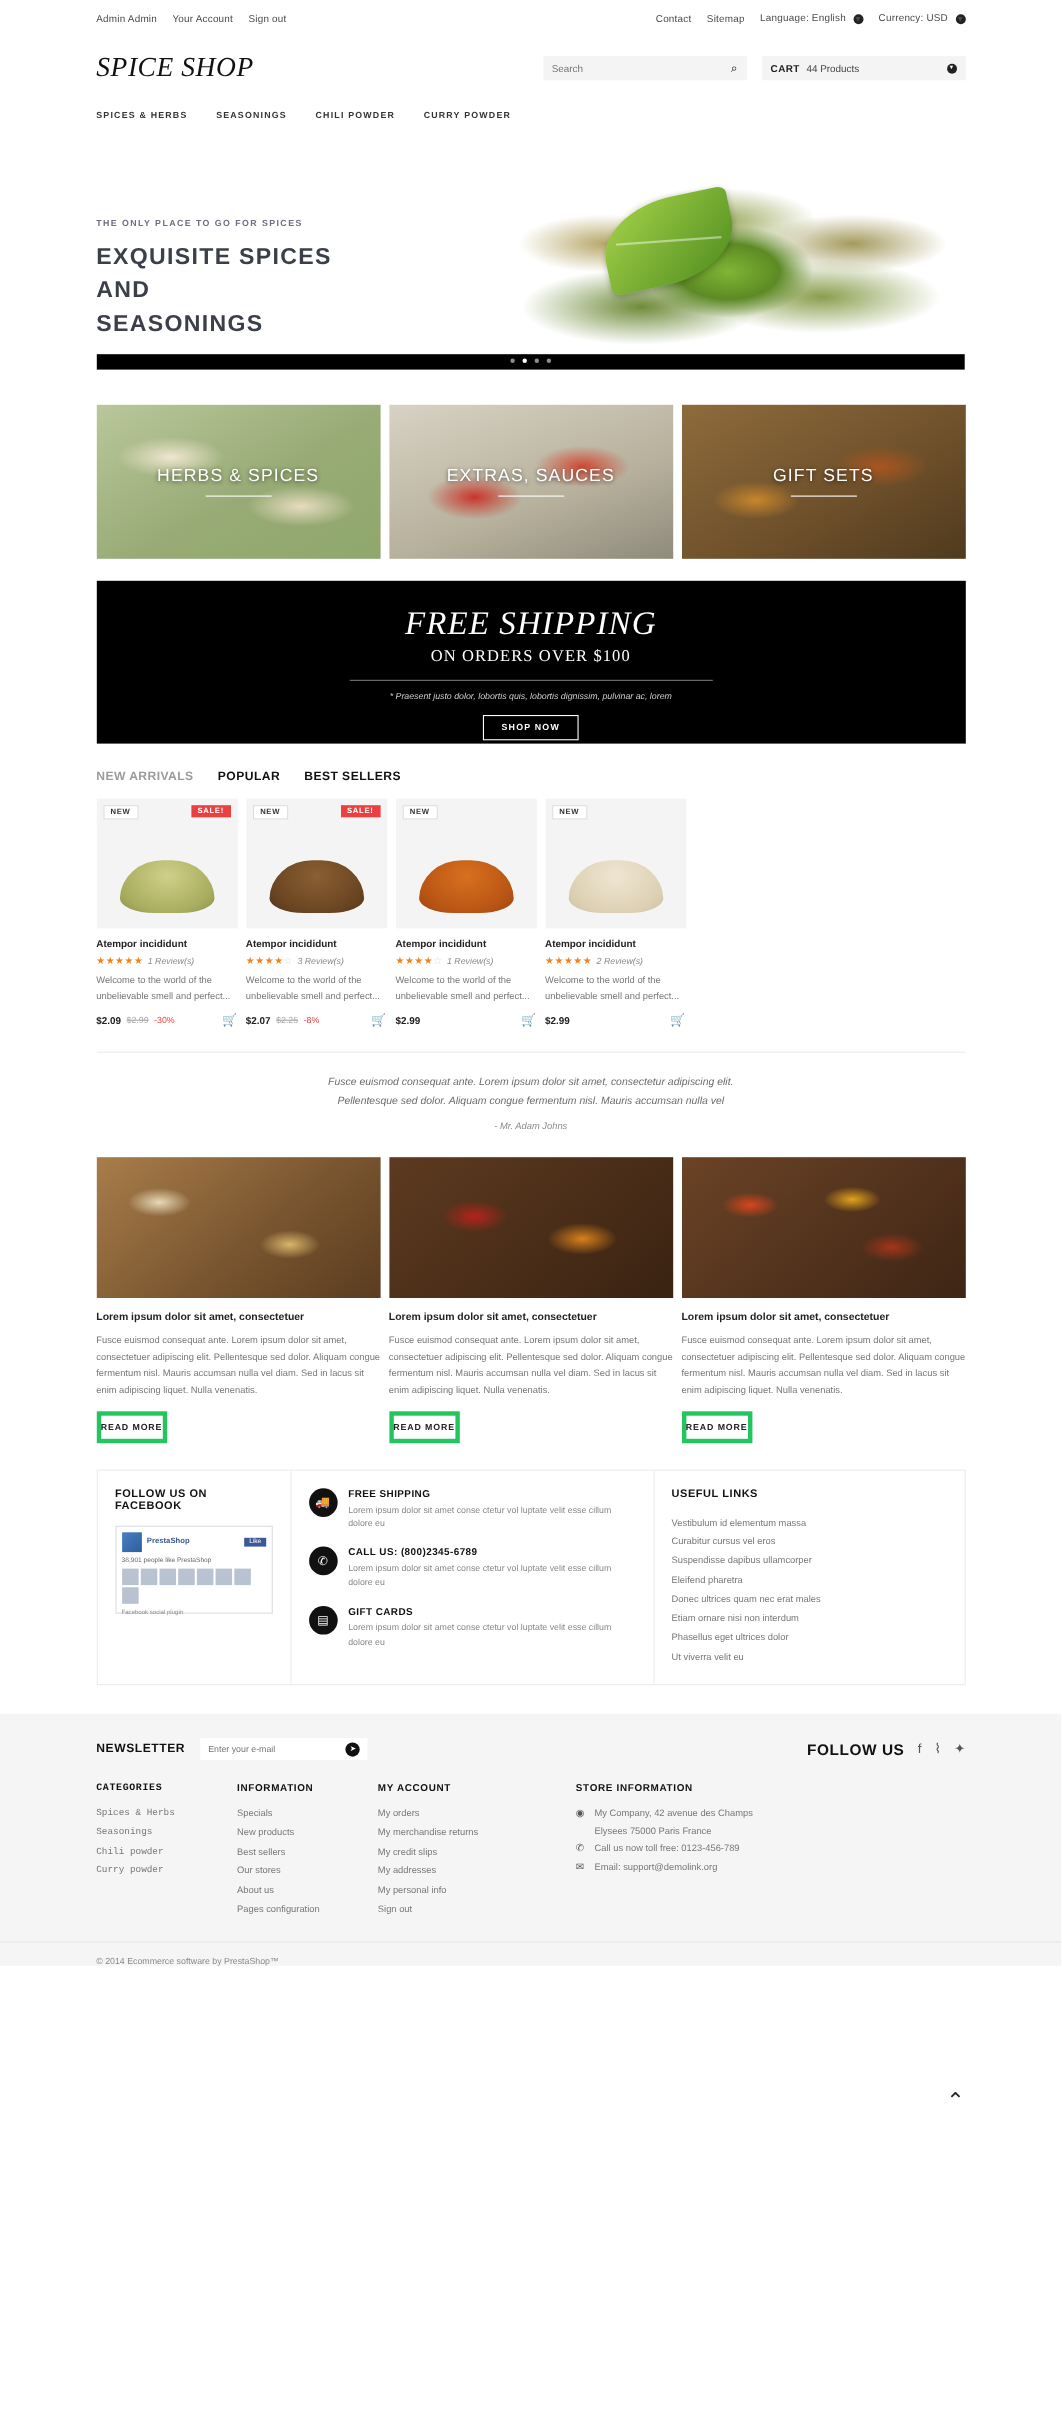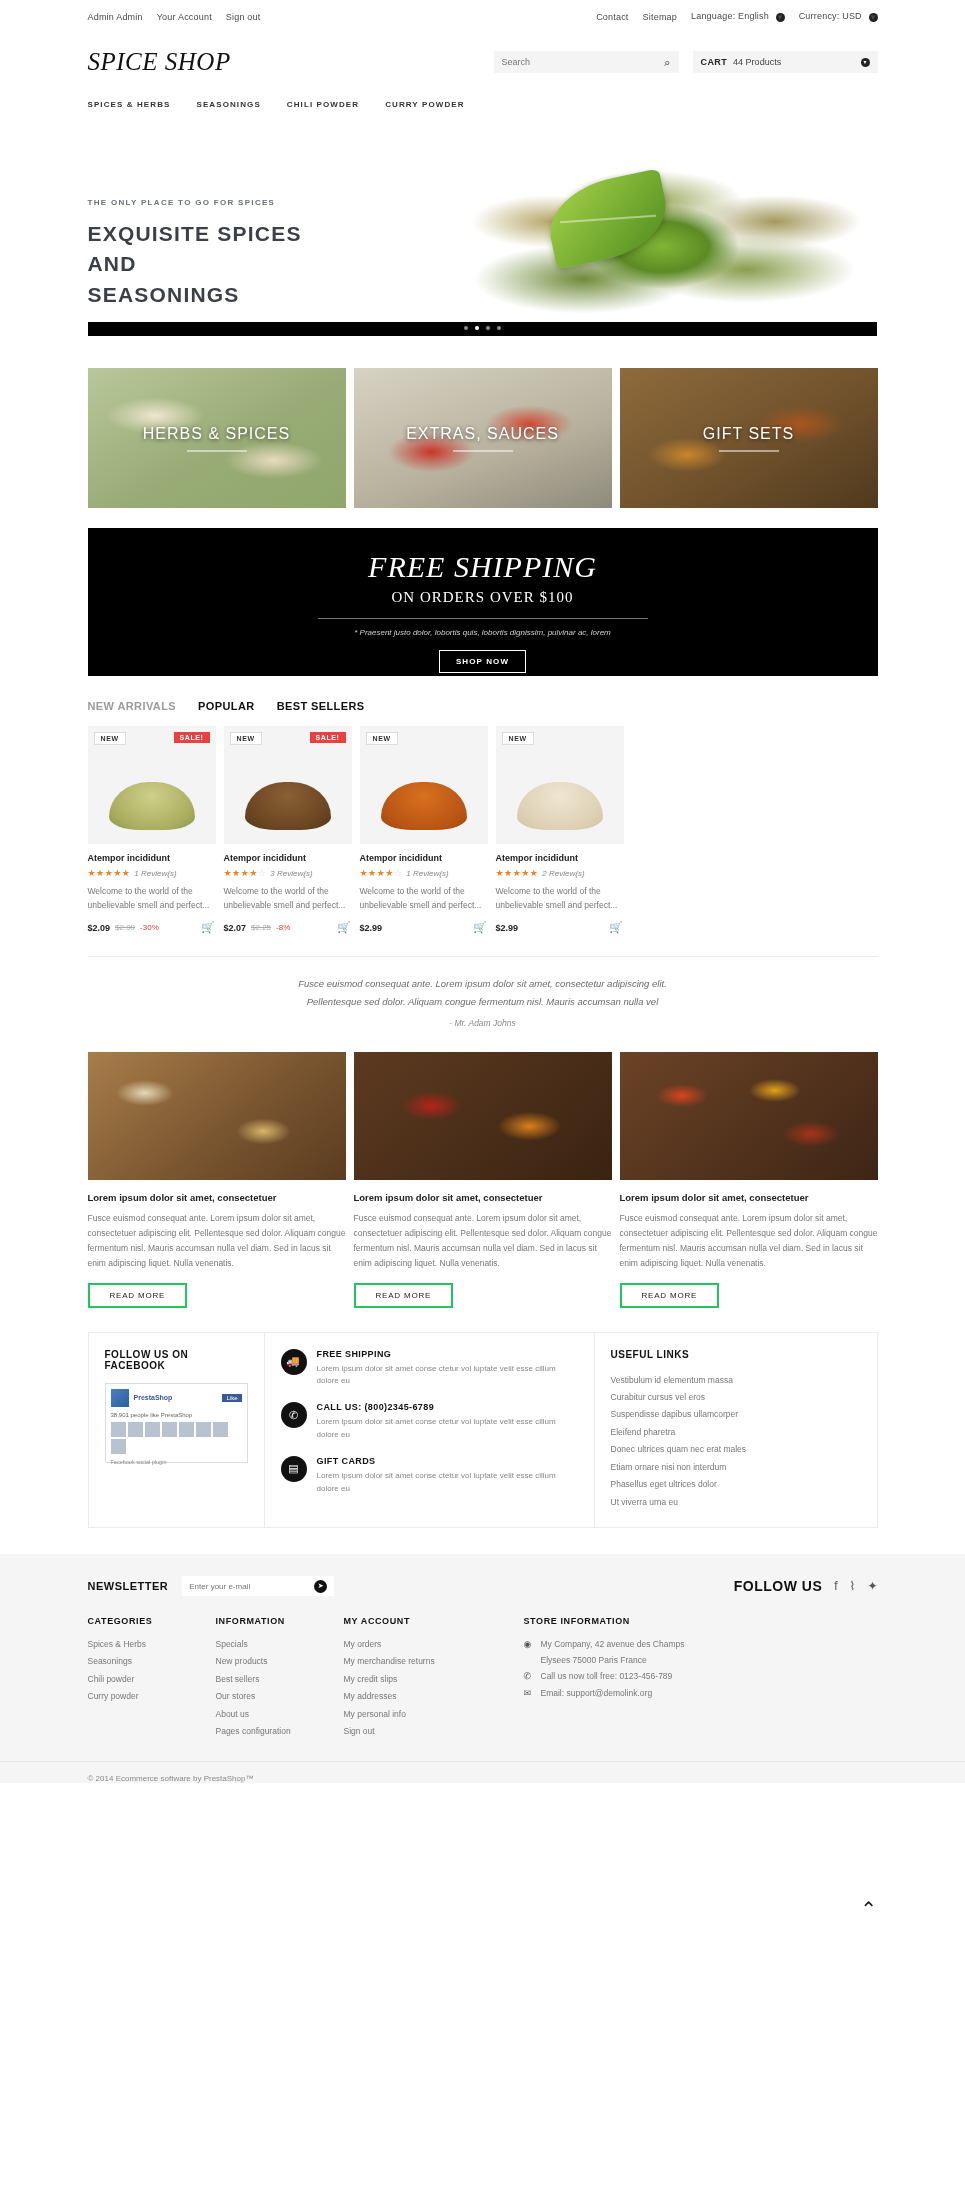--- a/index.html
+++ b/index.html
@@ -140,22 +140,22 @@
         radial-gradient(ellipse 42px 20px at 30% 42%, #b4231c 0%, rgba(180,35,28,0) 72%),
         radial-gradient(ellipse 44px 20px at 68% 58%, #d9811a 0%, rgba(217,129,26,0) 72%),
         linear-gradient(140deg,#5d3a20,#3a2312); }
   .b3 { background:
         radial-gradient(ellipse 36px 16px at 24% 34%, #d8451d 0%, rgba(216,69,29,0) 72%),
         radial-gradient(ellipse 36px 16px at 60% 30%, #e2a31c 0%, rgba(226,163,28,0) 72%),
         radial-gradient(ellipse 40px 18px at 74% 64%, #a5341a 0%, rgba(165,52,26,0) 72%),
         linear-gradient(140deg,#6b4326,#3e2515); }
   .post h3 { font-size:9.5px; font-weight:bold; color:#222; margin-top:12px; }
   .post p { font-size:8.5px; color:#777; line-height:1.75; margin-top:8px; }
-  .rd { display:inline-block; margin-top:12px; border:2px solid #22c55e; padding:6px 20px; font-size:8px;
-        font-weight:normal; letter-spacing:.8px; color:#222; }
+  .rd { display:inline-block; margin-top:12px; border:4px solid #22c55e; padding:6px 0; font-size:8px;
+        font-weight:bold; letter-spacing:.8px; color:#222; }
 
   
   .info { margin-top:24px; }
   .info .wrap { display:flex; border:1px solid #ececec; }
   .ib { padding:16px 16px; }
   .ib.a { width:176px; border-right:1px solid #ececec; }
   .ib.b { width:330px; border-right:1px solid #ececec; }
   .ib.c { width:282px; }
   .ib h4 { font-size:10px; font-weight:bold; color:#111; letter-spacing:.5px; margin-bottom:12px; }
   .fbbox { border:1px solid #dcdcdc; background:#fff; height:80px; padding:5px; }
@@ -183,21 +183,21 @@
   .nl .lbl { font-size:11px; font-weight:bold; color:#111; letter-spacing:.5px; }
   .nl .field { width:152px; height:20px; background:#fff; display:flex; align-items:center; padding:0 7px; }
   .nl .field input { border:0; outline:none; background:transparent; font-size:8px; color:#9a9a9a; flex:1; font-family:"Liberation Sans",sans-serif;}
   .nl .go { width:13px; height:13px; border-radius:50%; background:#111; color:#fff; font-size:7px;
             display:flex; align-items:center; justify-content:center; }
   .nl .fu { margin-left:auto; display:flex; align-items:center; gap:12px; }
   .nl .fu .lbl2 { font-size:14px; font-weight:bold; color:#111; letter-spacing:.5px; }
   .nl .fu .si { font-size:12px; color:#555; }
   .fcols { display:flex; padding-bottom:20px; }
   .fcol { }
-  .fcol.c1 { width:128px; } .fcol.c2 { width:128px; } .fcol.c3 { width:180px; } .fcol.c4 { width:auto; flex:1;}
+  .fcol.c1 { width:128px;font-family:Liberation Mono, monospace; } .fcol.c2 { width:128px; } .fcol.c3 { width:180px; } .fcol.c4 { width:auto; flex:1;}
   .fcol h5 { font-size:9px; font-weight:bold; color:#111; letter-spacing:.6px; margin-bottom:10px; }
   .fcol li { list-style:none; font-size:8.5px; color:#777; line-height:2.05; }
   .si-row { display:flex; gap:7px; font-size:8.5px; color:#777; line-height:1.9; align-items:flex-start; }
   .si-row .gi { width:10px; color:#555; font-size:9px; flex:0 0 10px; }
   .copy { border-top:1px solid #e6e6e6; padding:12px 0 0; }
   .copy .wrap { font-size:8px; color:#8a8a8a; }
 </style>
 </head>
 <body>
 
@@ -469,21 +469,21 @@
       <div class="ib c">
         <h4>USEFUL LINKS</h4>
         <ul class="ul-list">
           <li>Vestibulum id elementum massa</li>
           <li>Curabitur cursus vel eros</li>
           <li>Suspendisse dapibus ullamcorper</li>
           <li>Eleifend pharetra</li>
           <li>Donec ultrices quam nec erat males</li>
           <li>Etiam ornare nisi non interdum</li>
           <li>Phasellus eget ultrices dolor</li>
-          <li>Ut viverra urna eu</li>
+          <li>Ut viverra velit eu</li>
         </ul>
       </div>
     </div>
   </div>
 
   <div class="scroll-top">⌃</div>
 
   <div class="footer">
     <div class="wrap">
       <div class="nl">

